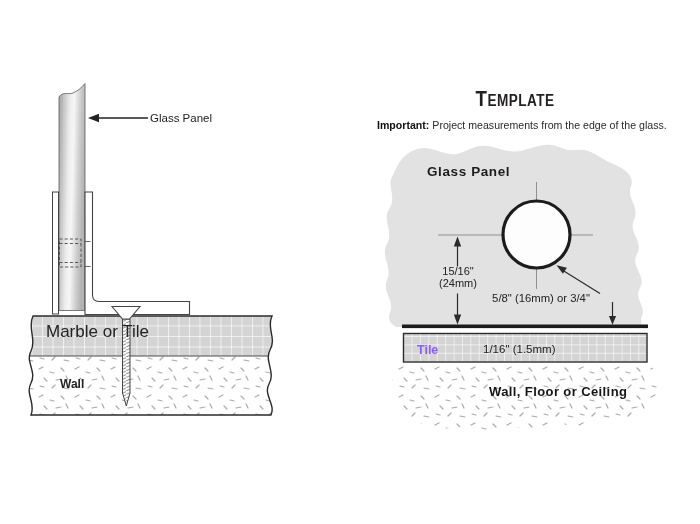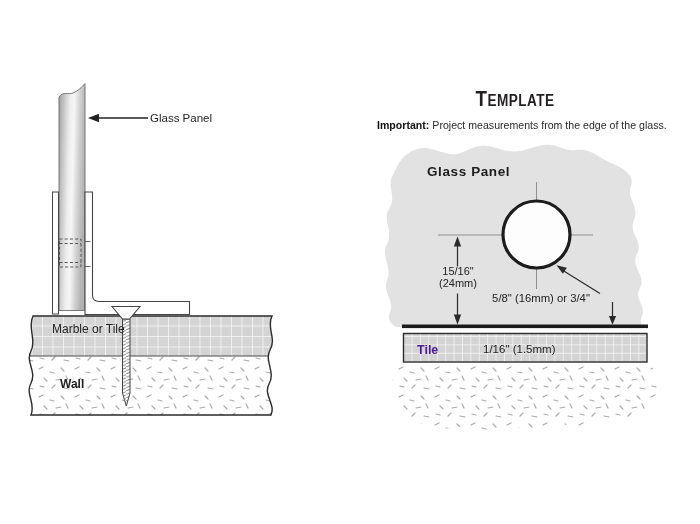--- a/index.html
+++ b/index.html
@@ -6,21 +6,21 @@
   .canvas{
     position:relative;
     width:700px;height:524px;
     background:#ffffff;
     font-family:"Liberation Sans", sans-serif;
     overflow:hidden;
   }
   .canvas svg{position:absolute;left:0;top:0;}
   .lbl{position:absolute;color:#232323;white-space:nowrap;}
   .lbl-glass-left{left:150px;top:112px;font-size:11.5px;}
-  .lbl-marble{left:52px;top:322px;font-size:12px;}
+  .lbl-marble{left:46px;top:322px;font-size:17px;}
   .lbl-wall-left{left:60px;top:377px;font-size:12px;font-weight:bold;}
   .title{
     position:absolute;left:390px;top:87px;width:250px;
     text-align:center;color:#231f20;font-weight:bold;
     transform:scaleX(0.85);transform-origin:50% 50%;
     letter-spacing:0.5px;
   }
   .title .t-big{font-size:22px;line-height:24px;vertical-align:baseline;}
   .title .t-small{font-size:16px;}
   .important{
@@ -30,21 +30,21 @@
   .important b{color:#111;}
   .lbl-glass-right{left:427px;top:164px;font-size:13.5px;font-weight:bold;letter-spacing:0.6px;color:#1c1c1c;}
   .dim-offset{
     position:absolute;left:431px;top:266px;width:54px;
     text-align:center;font-size:11px;line-height:11.5px;color:#232323;
   }
   .dim-hole{
     position:absolute;left:468px;top:293px;width:146px;
     text-align:center;font-size:11.3px;line-height:11.6px;color:#232323;
   }
-  .lbl-tile{left:417px;top:343px;font-size:12.5px;font-weight:bold;color:#4c1d95;}
+  .lbl-tile{left:417px;top:343px;font-size:12.5px;font-weight:bold;color:#8b5cf6;}
   .lbl-gap{left:483px;top:343px;font-size:11.5px;}
   .lbl-wall-right{left:489px;top:384px;font-size:13px;font-weight:bold;letter-spacing:0.4px;color:#161616;}
 </style>
 </head>
 <body>
 
 <div class="canvas">
 
   <svg width="700" height="524" viewBox="0 0 700 524">
     <defs>
@@ -180,14 +180,15 @@
     <div>15/16"</div>
     <div>(24mm)</div>
   </div>
 
   <div class="dim-hole">
     <div>5/8" (16mm) or 3/4"</div>
   </div>
 
   <div class="lbl lbl-tile">Tile</div>
   <div class="lbl lbl-gap">1/16" (1.5mm)</div>
+  <div class="lbl lbl-wall-right">Wall, Floor or Ceiling</div>
 
 </div>
 
 </body></html>

